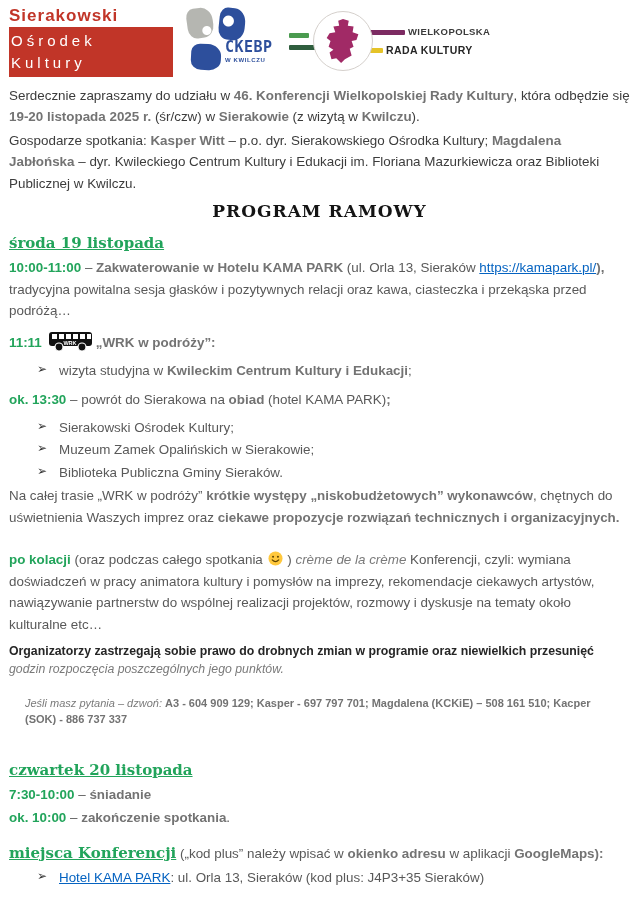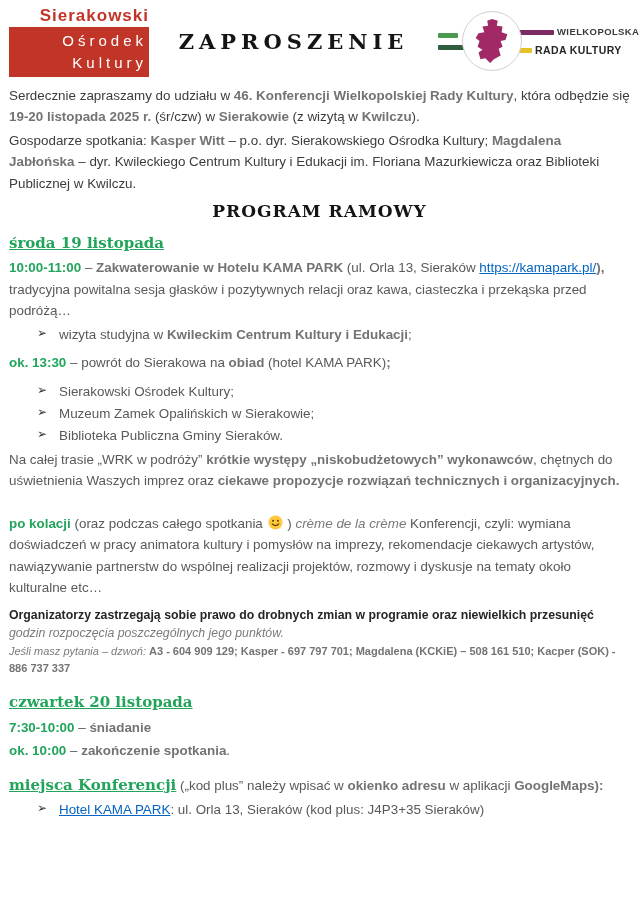--- a/index.html
+++ b/index.html
@@ -3,21 +3,21 @@
 <meta charset="utf-8">
 <style>
   html,body{margin:0;padding:0;background:#e8e8e8;}
   .page{
     width:639px;height:900px;box-sizing:border-box;background:#ffffff;
     padding:6px 9px 4px 9px;overflow:hidden;
     font-family:"Liberation Sans",sans-serif;font-size:13.4px;line-height:1.6;color:#595959;
   }
   
   .hdr{display:flex;align-items:center;gap:10px;margin-bottom:8px;}
-  .logo-sok{width:140px;flex:0 0 auto;text-align:right;}
+  .logo-sok{width:164px;flex:0 0 auto;text-align:left;}
   .sok-top{color:#c13528;font-weight:700;font-size:17px;line-height:1.2;letter-spacing:1px;}
   .sok-box{background:#c13528;color:#fff;font-weight:400;font-size:15px;line-height:1.45;
            letter-spacing:4px;padding:3px 2px;margin-top:1px;}
   .logo-ck{position:relative;width:96px;height:66px;flex:0 0 auto;}
   .ck-blob{position:absolute;border-radius:30% 45% 40% 35%;}
   .ck-gray{left:4px;top:0;width:26px;height:30px;background:#b5b6b1;
            background:radial-gradient(circle at 72% 78%, #fff 0 4px, #b5b6b1 5px);transform:rotate(-8deg);}
   .ck-blue1{left:36px;top:0;width:26px;height:32px;background:#2d4f9c;
            background:radial-gradient(circle at 35% 42%, #fff 0 5px, #2d4f9c 6px);transform:rotate(6deg);}
   .ck-blue2{left:8px;top:36px;width:30px;height:26px;background:#2d4f9c;transform:rotate(3deg);}
@@ -40,21 +40,21 @@
   .wrk-t1{font-size:9.5px;font-weight:600;color:#3a3a3a;letter-spacing:.4px;}
   .wrk-t2{font-size:10.5px;font-weight:800;color:#262626;letter-spacing:.4px;}
   
   .b{font-weight:700;color:#737373;}
   .g{color:#595959;}
   .d{color:#3c3c3c;}
   .gb{font-weight:700;color:#22a45b;}
   .gi{font-style:italic;color:#7a7a7a;}
   .bi{font-weight:700;color:#262626;}
   .link{color:#0563c1;text-decoration:underline;}
-  p{margin:0;}
+  p{margin:16px;}
   .par{margin:7px 0;}
   .tight{margin:2px 0;}
   .intro{margin:2px 0 0 0;}
   .center-head{font-family:"DejaVu Serif",serif;font-weight:700;font-size:17px;color:#141414;
                text-align:center;letter-spacing:1px;margin:4px 0 0 0;}
   .sec{font-family:"DejaVu Serif",serif;font-weight:700;font-size:15px;color:#22a45b;
        text-decoration:underline;display:inline-block;}
   h2.sec-h{margin:2px 0 2px 0;line-height:1.4;}
   .bullet{display:flex;margin:1px 0;}
   .bullet .arr{flex:0 0 22px;margin-left:28px;color:#333;font-size:12px;}
@@ -73,22 +73,30 @@
 
   <div class="hdr">
     <div class="logo-sok">
       <div class="sok-top">Sierakowski</div>
       <div class="sok-box">
         <div>Ośrodek</div>
         <div>Kultury</div>
       </div>
     </div>
 
+    <div class="logo-ck">
+      <div class="ck-blob ck-gray"></div>
+      <div class="ck-blob ck-blue1"></div>
+      <div class="ck-blob ck-blue2"></div>
+      <div class="ck-text">
+        <div class="ck-name">CKEBP</div>
+        <div class="ck-sub">W KWILCZU</div>
+      </div>
+    </div>
 
-    <h1 class="title">ZAPROSZENIE</h1>
 
     <div class="logo-wrk">
       <div class="wrk-left">
         <span class="dash d-g1"></span>
         <span class="dash d-g2"></span>
       </div>
       <div class="wrk-circle">
         <svg width="40" height="48" viewBox="0 0 40 50">
           <path d="M20,2 L26,4 25,9 31,10 30,16 36,18 34,24 29,25 31,31 27,33 29,40 22,44 18,48 13,43 8,44 6,37 10,34 5,31 7,25 3,22 6,17 12,16 10,10 16,9 15,4 Z" fill="#a12a66"></path>
         </svg>
@@ -107,20 +115,32 @@
   </div>
 
   <p class="intro"><span class="d">Serdecznie zapraszamy do udziału w </span><span class="b">46. Konferencji Wielkopolskiej Rady Kultury</span><span class="d">, która odbędzie się </span><span class="b">19-20 listopada 2025 r.</span><span class="d"> (śr/czw) w </span><span class="b">Sierakowie</span><span class="d"> (z wizytą w </span><span class="b">Kwilczu</span><span class="d">).</span></p>
   <p class="intro"><span class="d">Gospodarze spotkania: </span><span class="b">Kasper Witt</span><span class="d"> – p.o. dyr. Sierakowskiego Ośrodka Kultury; </span><span class="b">Magdalena Jabłońska</span><span class="d"> – dyr. Kwileckiego Centrum Kultury i Edukacji im. Floriana Mazurkiewicza oraz Biblioteki Publicznej w Kwilczu.</span></p>
 
   <h2 class="center-head">PROGRAM RAMOWY</h2>
   <h2 class="sec-h"><span class="sec">środa 19 listopada</span></h2>
 
   <p class="tight"><span><span class="gb">10:00-11:00</span><span class="g"> – </span><span class="b">Zakwaterowanie w Hotelu KAMA PARK</span><span class="g"> (ul. Orla 13, Sieraków </span></span><span class="link">https://kamapark.pl/</span><span><span class="b">),</span><span class="g"> tradycyjna powitalna sesja głasków i pozytywnych relacji oraz kawa, ciasteczka i przekąska przed podróżą…</span></span></p>
 
+  <p class="par"><span><span class="gb">11:11</span></span><svg class="busicon" width="46" height="24" viewBox="0 0 46 24">
+        <rect x="1" y="3" width="43" height="14" rx="3" fill="#111"></rect>
+        <rect x="4" y="5" width="5" height="5" fill="#fff"></rect>
+        <rect x="11" y="5" width="5" height="5" fill="#fff"></rect>
+        <rect x="18" y="5" width="5" height="5" fill="#fff"></rect>
+        <rect x="25" y="5" width="5" height="5" fill="#fff"></rect>
+        <rect x="32" y="5" width="5" height="5" fill="#fff"></rect>
+        <rect x="39" y="5" width="4" height="5" fill="#fff"></rect>
+        <circle cx="11" cy="18" r="4" fill="#111" stroke="#fff" stroke-width="1.2"></circle>
+        <circle cx="34" cy="18" r="4" fill="#111" stroke="#fff" stroke-width="1.2"></circle>
+        <text x="22" y="15.5" font-size="5.5" font-weight="bold" fill="#fff" text-anchor="middle" font-family="Liberation Sans, sans-serif">WRK</text>
+      </svg><span><span class="b">„WRK w podróży”:</span></span></p>
 
   <div class="bullet">
     <span class="arr">➢</span>
     <span class="bt"><span class="g">wizyta studyjna w </span><span class="b">Kwileckim Centrum Kultury i Edukacji</span><span class="g">;</span></span>
   </div>
 
   <p class="par"><span class="gb">ok. 13:30</span><span class="g"> – powrót do Sierakowa na </span><span class="b">obiad</span><span class="g"> (hotel KAMA PARK)</span><span class="b">;</span></p>
 
   <div class="bullet">
     <span class="arr">➢</span>

